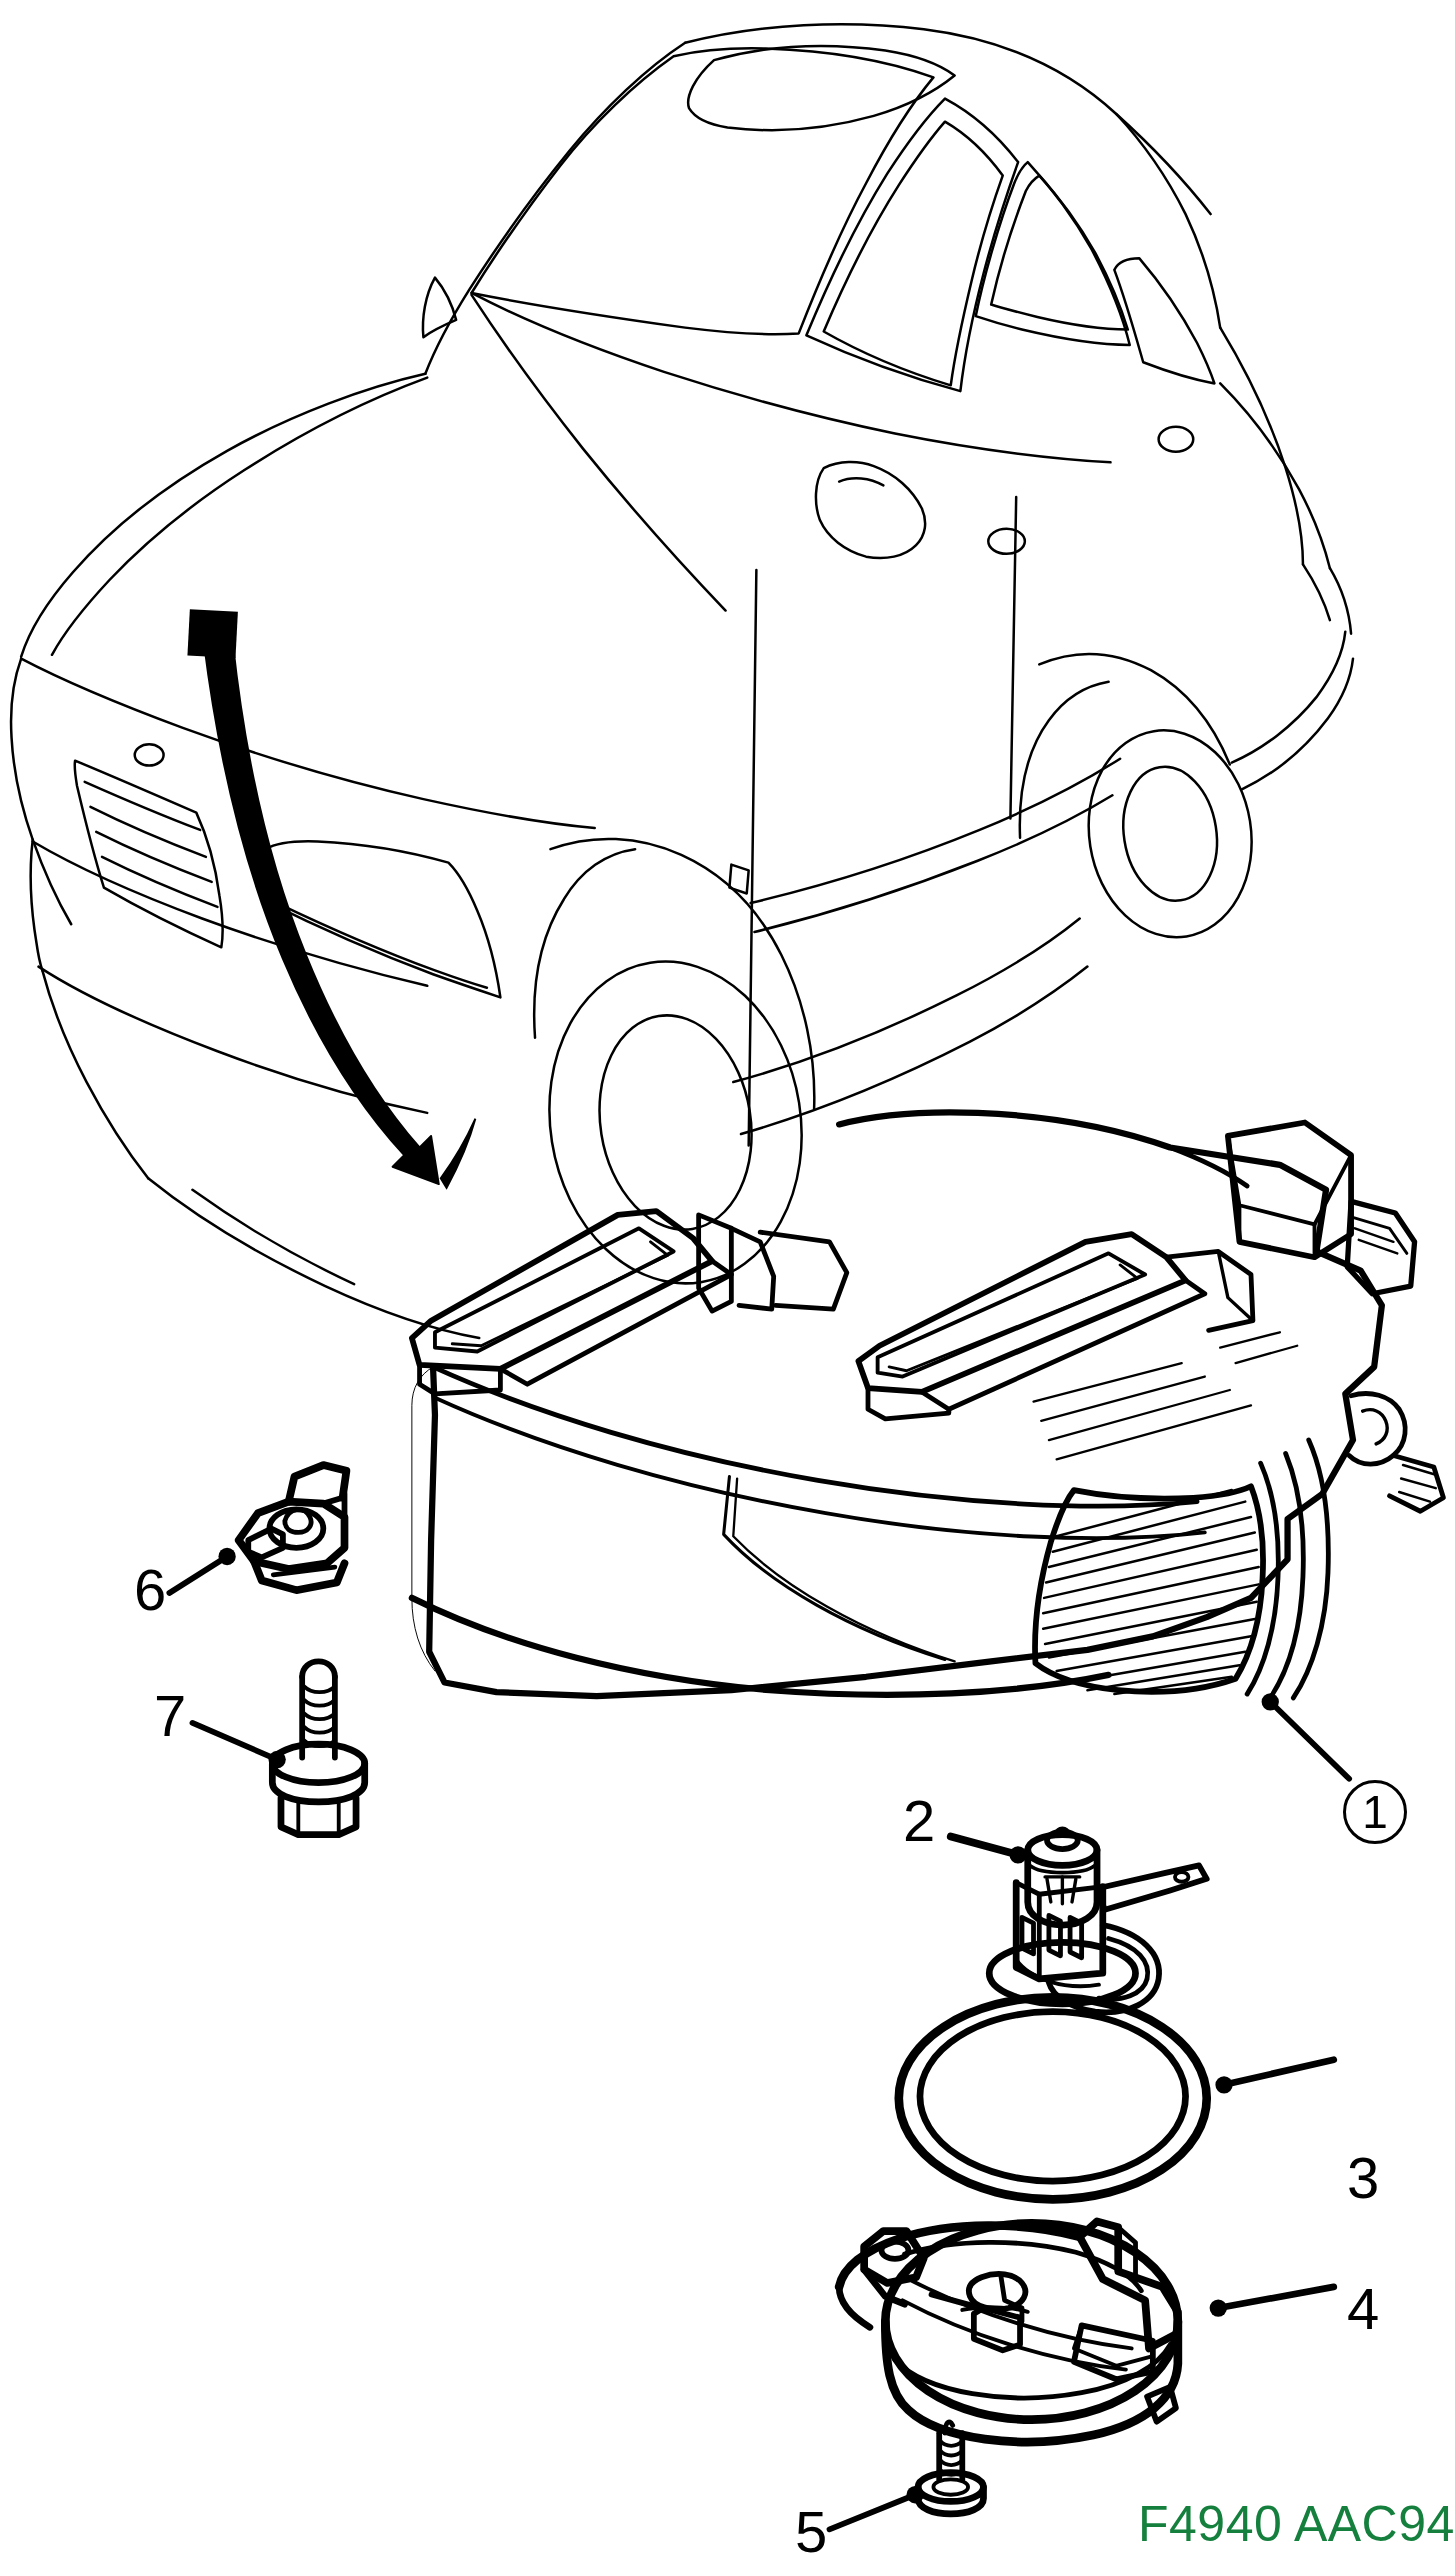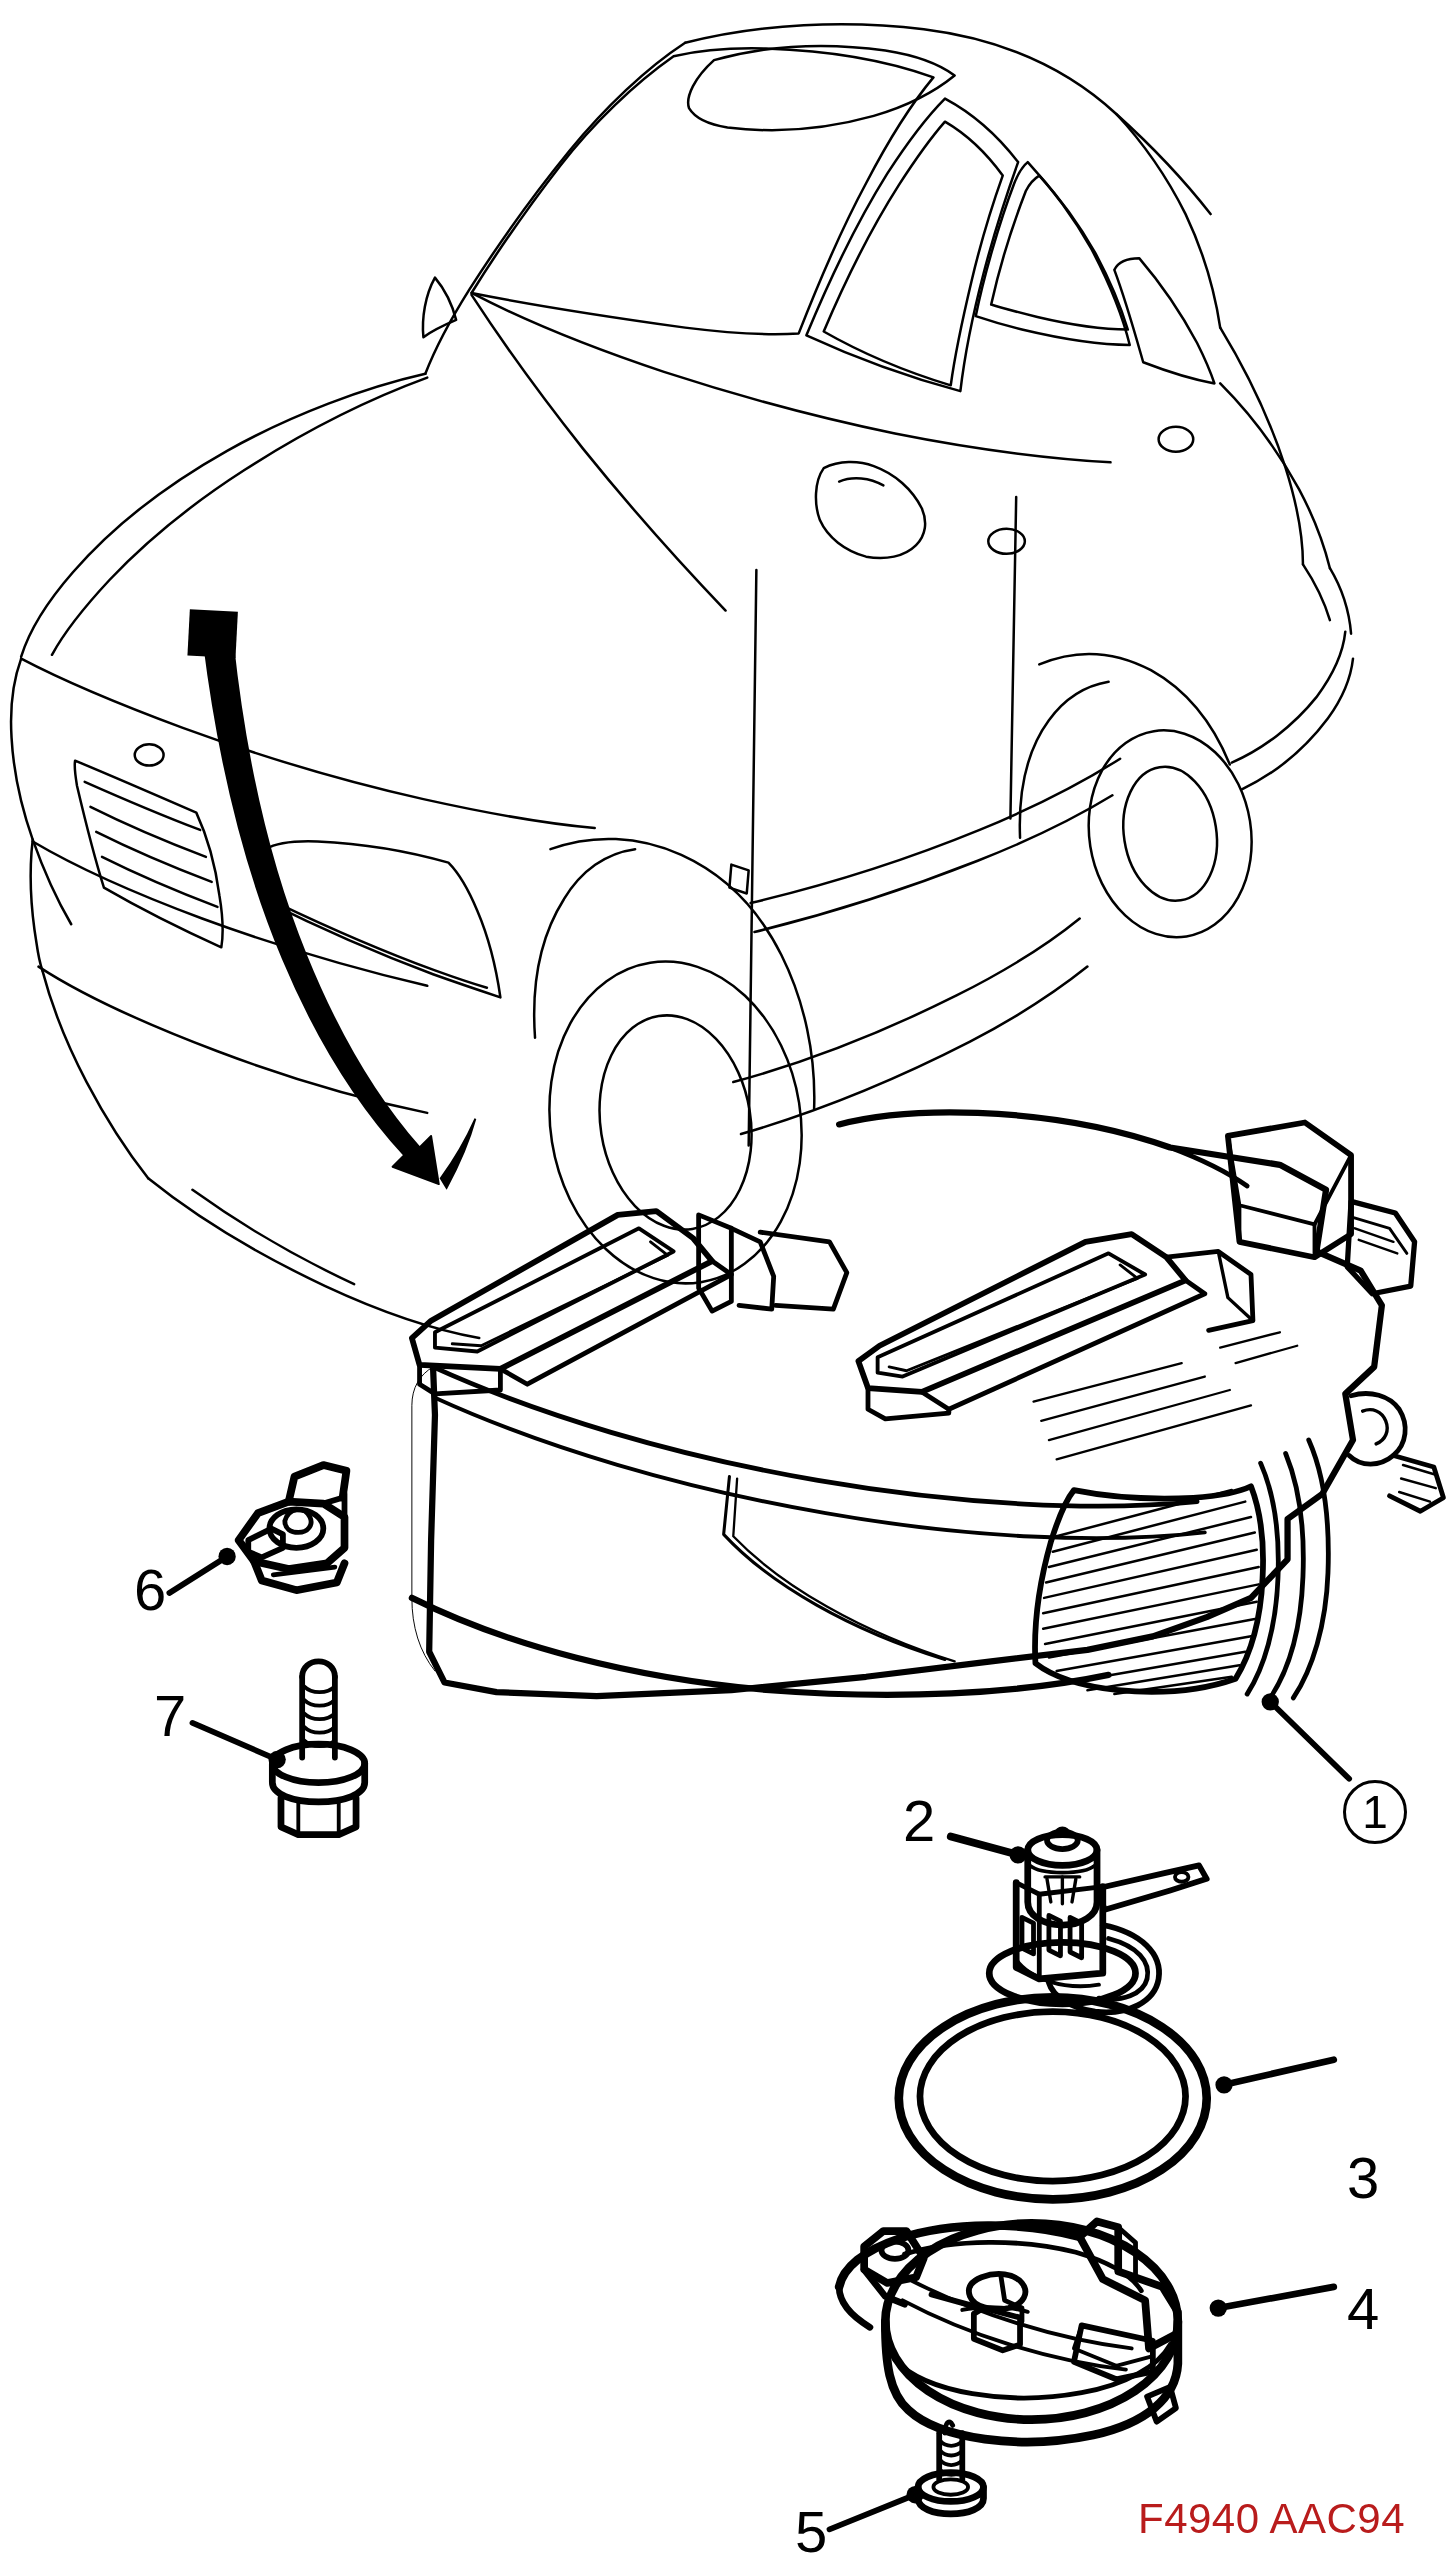--- a/index.html
+++ b/index.html
@@ -50,23 +50,23 @@
     font-size: 46px;
     color: #000000;
     background: #ffffff;
     user-select: none;
   }
   #figure-caption {
     position: absolute;
     left: 1138px;
     top: 2495px;
     font-family: "Liberation Sans", sans-serif;
-    font-size: 42px;
+    font-size: 50px;
     letter-spacing: 0.5px;
-    color: #b91c1c;
+    color: #15803d;
     white-space: nowrap;
     user-select: none;
   }
 </style>
 </head>
 <body>
 
 <div id="page">
 
   <svg id="diagram-svg" viewBox="0 0 1512 2676" xmlns="http://www.w3.org/2000/svg">

